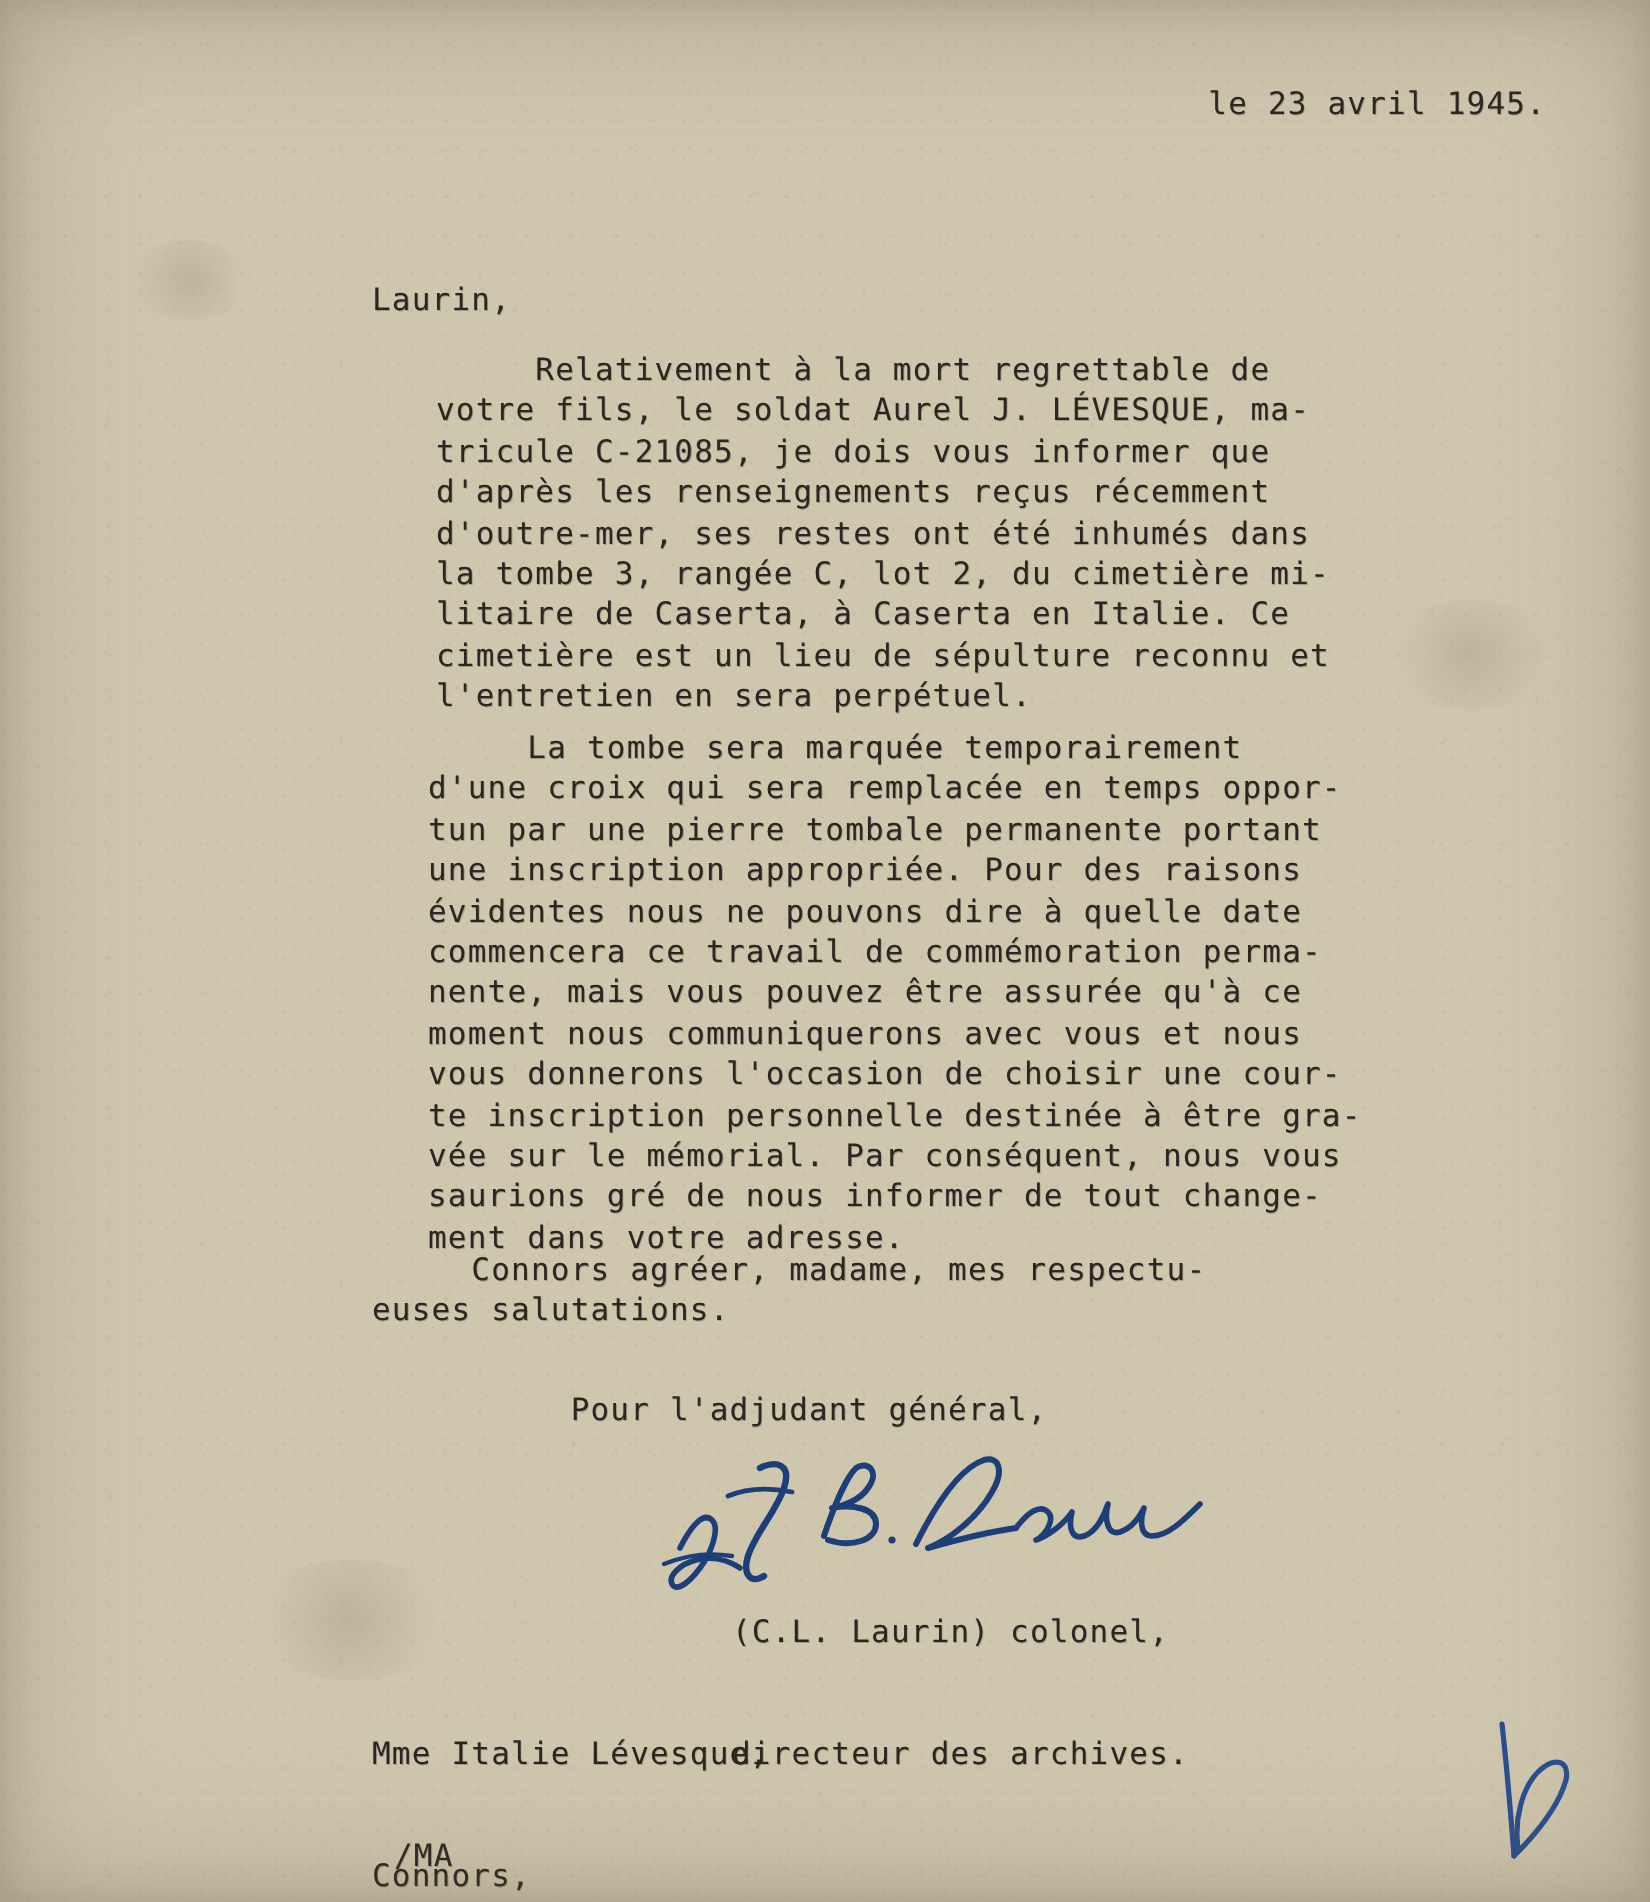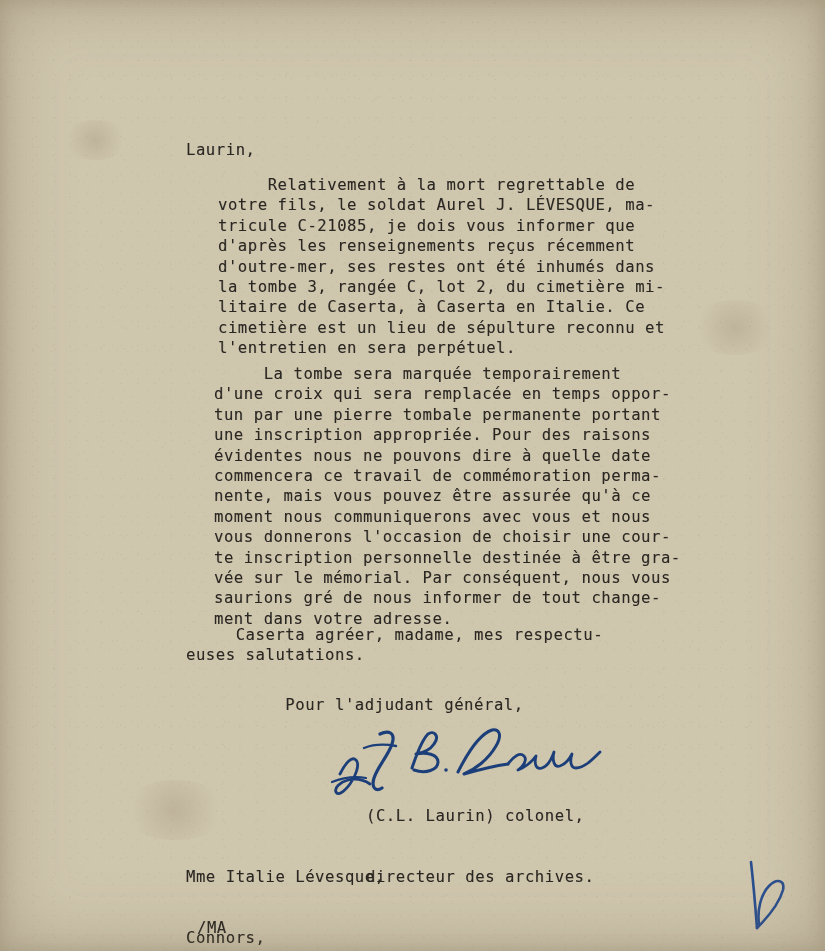--- a/index.html
+++ b/index.html
@@ -145,20 +145,21 @@
 <body>
 
 <div id="page">
 
   <div id="grain"></div>
 
   <div class="smudge" style="left:60px; top:120px; width:70px; height:40px;"></div>
   <div class="smudge" style="left:690px; top:300px; width:90px; height:55px;"></div>
   <div class="smudge" style="left:120px; top:780px; width:110px; height:60px;"></div>
 
+  <div id="date-line" class="typed">le 23 avril 1945.</div>
 
   <div id="salutation" class="typed">Laurin,</div>
 
   <div id="para-1" class="typed para">     Relativement à la mort regrettable de
 votre fils, le soldat Aurel J. LÉVESQUE, ma-
 tricule C-21085, je dois vous informer que
 d'après les renseignements reçus récemment
 d'outre-mer, ses restes ont été inhumés dans
 la tombe 3, rangée C, lot 2, du cimetière mi-
 litaire de Caserta, à Caserta en Italie. Ce
@@ -170,21 +171,21 @@
 une inscription appropriée. Pour des raisons
 évidentes nous ne pouvons dire à quelle date
 commencera ce travail de commémoration perma-
 nente, mais vous pouvez être assurée qu'à ce
 moment nous communiquerons avec vous et nous
 vous donnerons l'occasion de choisir une cour-
 te inscription personnelle destinée à être gra-
 vée sur le mémorial. Par conséquent, nous vous
 saurions gré de nous informer de tout change-
 ment dans votre adresse.</div>
-  <div id="para-3" class="typed para">     Caserta agréer, madame, mes respectu-
+  <div id="para-3" class="typed para">     Connors agréer, madame, mes respectu-
 euses salutations.</div>
 
   <div id="signature-block" class="typed">
     <div style="margin-left:180px;">(C.L. Laurin) colonel,</div>
     <div style="margin-left:180px;">directeur des archives.</div>
   </div>
 
   <div id="closing-line" class="typed">          Pour l'adjudant général,</div>
 
   <div id="ink-signature">

